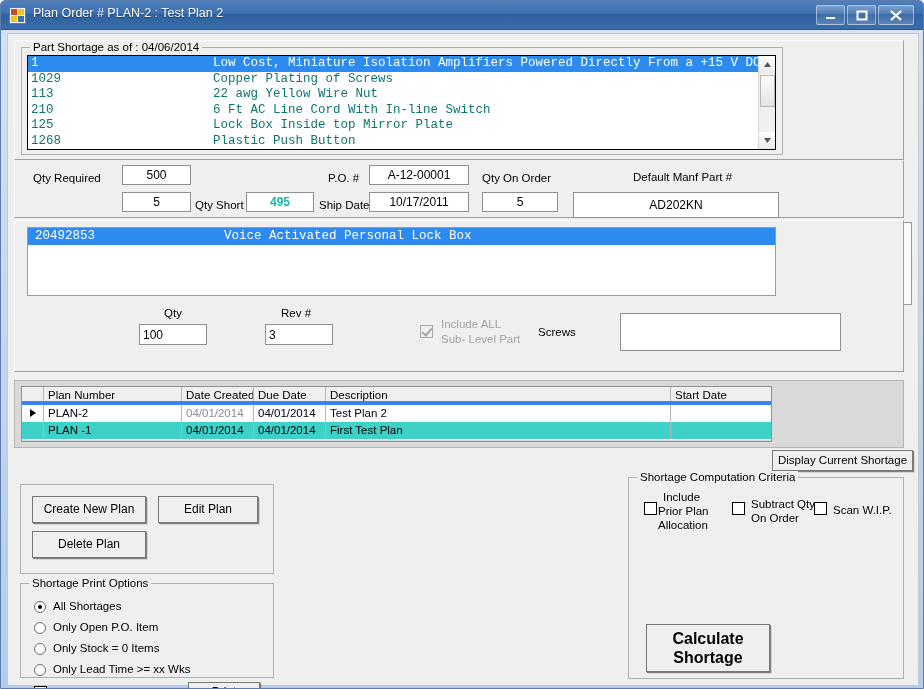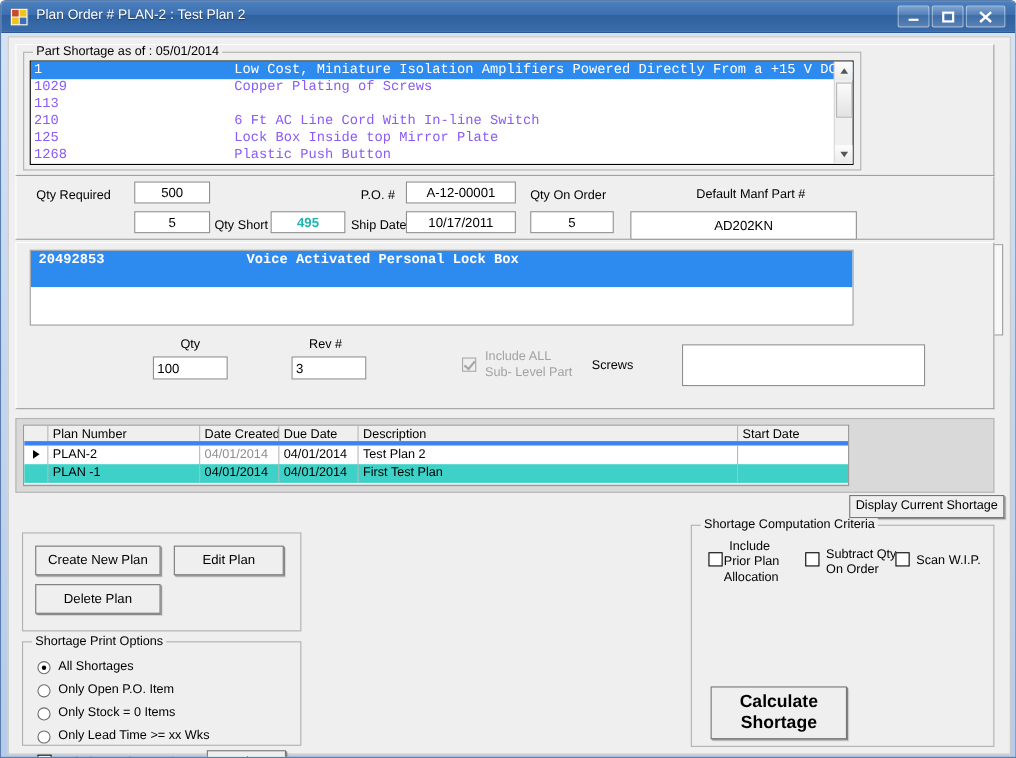--- a/index.html
+++ b/index.html
@@ -182,21 +182,21 @@
     background: #ffffff;
     border: 1px solid #000000;
     box-sizing: border-box;
     overflow: hidden;
     font-family: "Liberation Mono", monospace;
   }
   .slrow {
     position: relative;
     height: 15.6px;
     font-size: 12.5px;
-    color: #8b5cf6;
+    color: #0f766e;
     white-space: nowrap;
     line-height: 15.6px;
   }
   .slrow.sel { background: #2d8bf0; color: #ffffff; }
   .sl-code { position: absolute; left: 3px; }
   .sl-desc { position: absolute; left: 185px; }
 
   
   .vscroll {
     position: absolute;
@@ -225,27 +225,26 @@
     left: 12px; top: 6px;
     width: 749px; height: 69px;
     background: #ffffff;
     border: 1px solid #9a9a9a;
     box-sizing: border-box;
     overflow: hidden;
     font-family: "Liberation Mono", monospace;
   }
   #partbar .pbrow {
     position: relative;
-    height: 33px;
+    height: 17px;
     line-height: 17px;
     background: #2d8bf0;
     color: #ffffff;
     font-size: 12.5px;
     white-space: nowrap;
-    font-weight: bold;
   }
   .pb-code { position: absolute; left: 7px; }
   .pb-desc { position: absolute; left: 196px; }
 
   
   #grid {
     position: absolute;
     left: 12px; top: 352px;
     width: 751px; height: 56px;
     background: #ffffff;
@@ -336,35 +335,36 @@
         <path d="M12 5 L22 14 M22 5 L12 14" stroke="#ffffff" stroke-width="2.2" fill="none"></path>
       </svg>
     </div>
   </div>
 
   <div id="client">
 
     <div class="panel3d" style="left:6px; top:6px; width:890px; height:120px;">
 
       <div class="groupbox" style="left:6px; top:6px; width:762px; height:108px; border-top-color:#b0b0b0;">
-        <span class="gb-title">Part Shortage as of : 05/01/2014</span>
+        <span class="gb-title">Part Shortage as of : 04/06/2014</span>
       </div>
 
       <div id="shortage-list">
         <div id="shortage-rows">
             <div class="slrow sel">
               <span class="sl-code">1</span>
               <span class="sl-desc">Low Cost, Miniature Isolation Amplifiers Powered Directly From a +15 V DC Supp</span>
             </div>
             <div class="slrow">
               <span class="sl-code">1029</span>
               <span class="sl-desc">Copper Plating of Screws</span>
             </div>
             <div class="slrow">
               <span class="sl-code">113</span>
+              <span class="sl-desc">22 awg Yellow Wire Nut</span>
             </div>
             <div class="slrow">
               <span class="sl-code">210</span>
               <span class="sl-desc">6 Ft AC Line Cord With In-line Switch</span>
             </div>
             <div class="slrow">
               <span class="sl-code">125</span>
               <span class="sl-desc">Lock Box Inside top Mirror Plate</span>
             </div>
             <div class="slrow">

